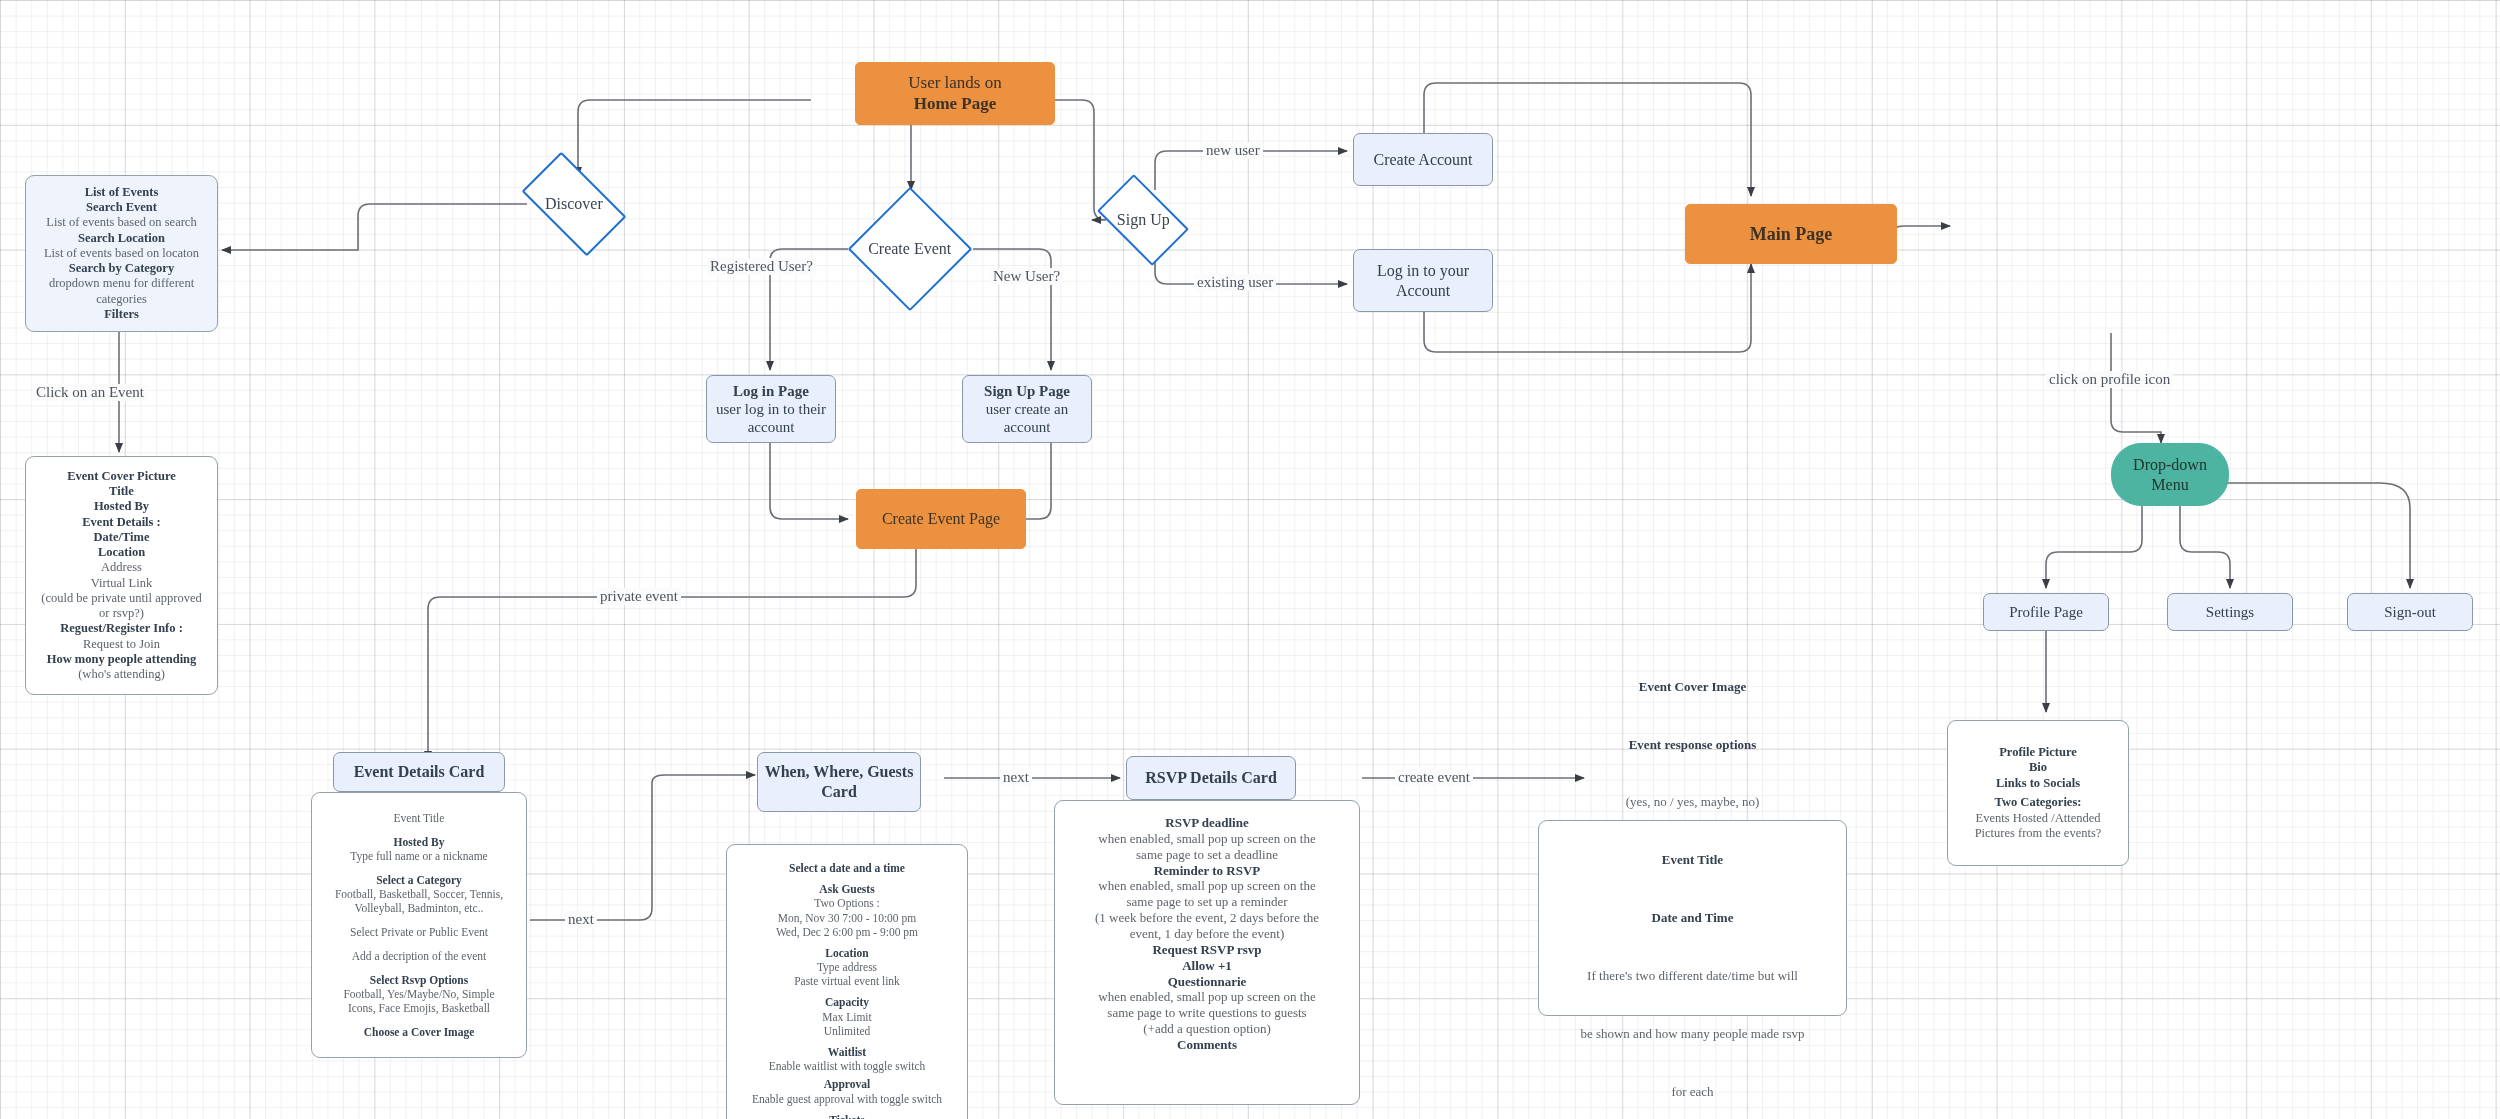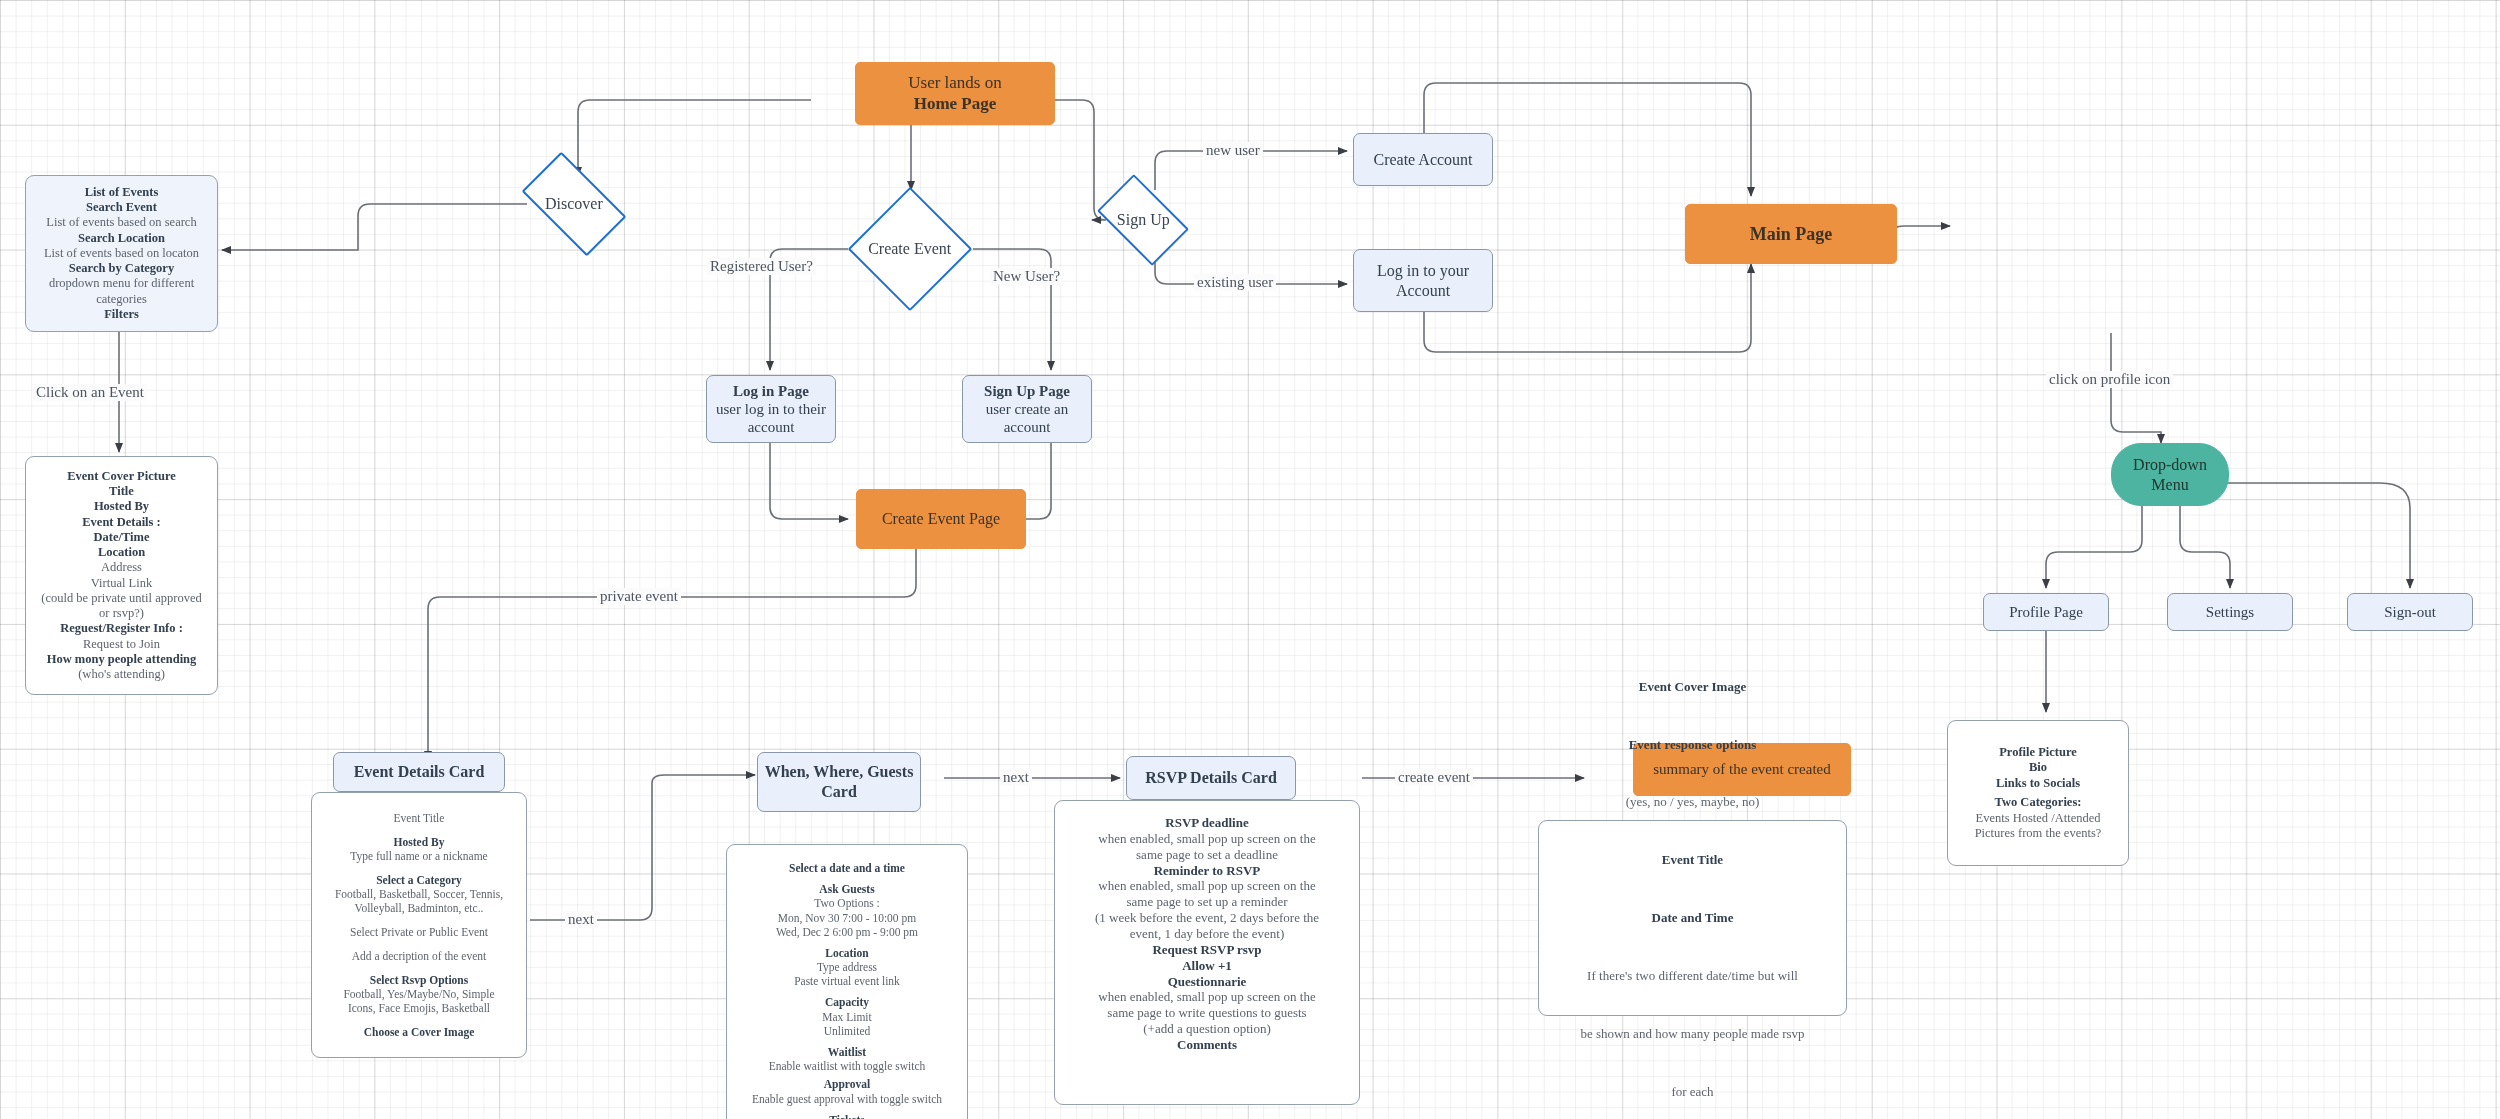--- a/index.html
+++ b/index.html
@@ -263,23 +263,20 @@
     <span class="blk b">Allow +1</span>
     <span class="blk b">Questionnarie</span>
     <span class="blk s">when enabled, small pop up screen on the</span>
     <span class="blk s">same page to write questions to guests</span>
     <span class="blk s">(+add a question option)</span>
     <span class="blk b">Comments</span>
   </div>
 
   <div class="edge-label" style="left:1395px;top:769px;">create event</div>
 
-  <div class="node orange" style="left:1589px;top:743px;width:218px;height:53px;font-size:15px;">
-    <span>summary of the event created</span>
-  </div>
 
   <div class="node whitebox txt" style="left:1538px;top:820px;width:309px;height:196px;font-size:13px;flex-direction:column;justify-content:center;padding:6px;gap:42px;">
     <span class="blk b">Event Cover Image</span>
     <span class="blk b">Event response options</span>
     <span class="blk s">(yes, no / yes, maybe, no)</span>
     <span class="blk b">Event Title</span>
     <span class="blk b">Date and Time</span>
     <span class="blk s">If there's two different date/time but will</span>
     <span class="blk s">be shown and how many people made rsvp</span>
     <span class="blk s">for each</span>

